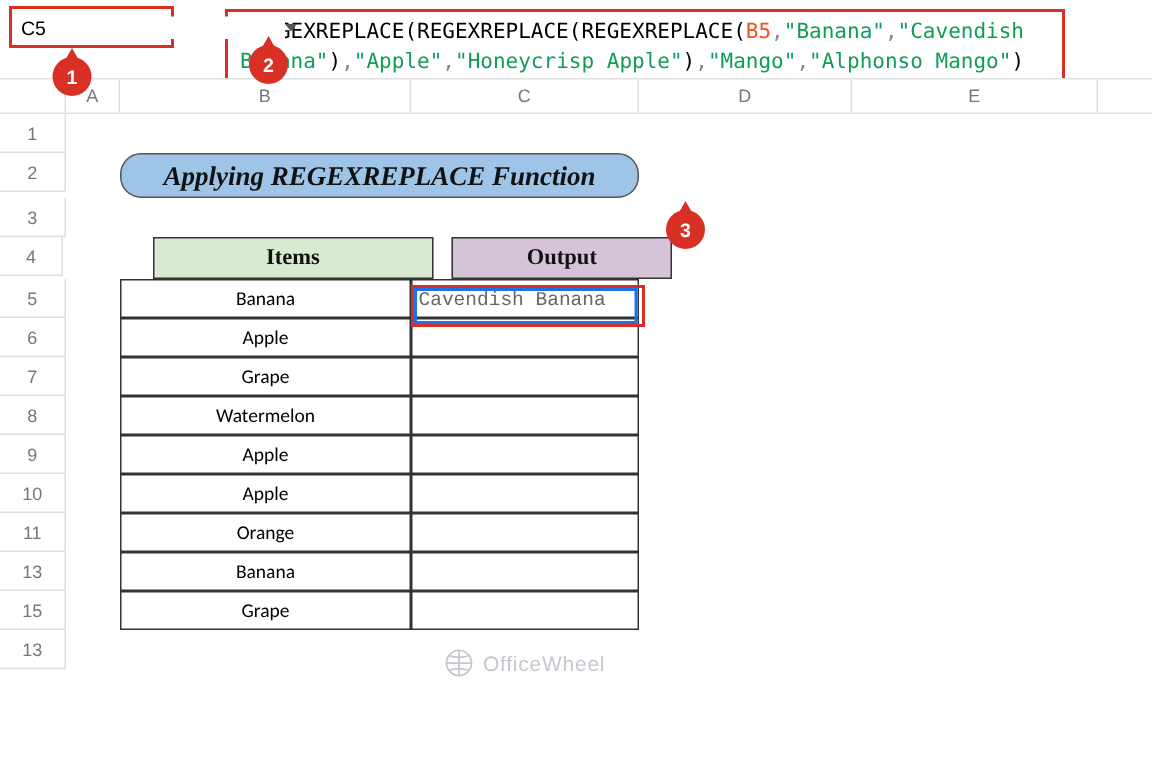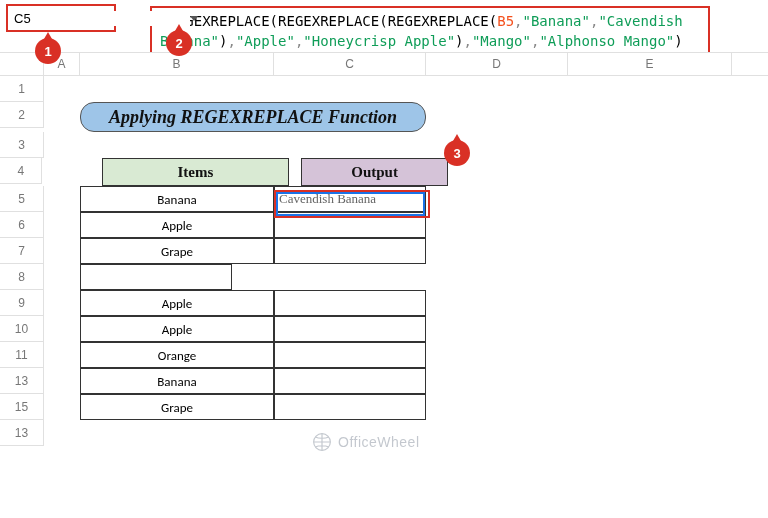--- a/index.html
+++ b/index.html
@@ -51,26 +51,26 @@
     
     .title-cell { background: #9ec5e8; font-family: Georgia, serif; font-weight: bold; font-style: italic; font-size: 18px; justify-content: center; color: #111; border: 1px solid #555 !important; height: 30px; }
     .row-2 .cell { height: 30px; border-radius: 14px; }
     
     .header-cell { font-family: Georgia, serif; font-weight: bold; font-size: 15px; justify-content: center; border: 1px solid #333 !important; color: #111; height: 28px; }
     .header-items { background: #d9ead3; }
     .header-output { background: #d5c3d8; }
     .row-4 .cell { height: 28px; margin-left: 12px; }
     
     .data-cell { border: 1px solid #333 !important; justify-content: center; font-family: Calibri, Arial; }
-    .output-cell { border: 1px solid #333 !important; font-family: Liberation Serif, serif; color: #666; justify-content: flex-start; }
+    .output-cell { border: 1px solid #333 !important; font-family: Liberation Mono, monospace; color: #666; justify-content: flex-start; }
     
     .active-cell-box { position: absolute; border: 2.5px solid #d93025; pointer-events: none; z-index: 15; }
     .active-inner { position: absolute; border: 2px solid #1a73e8; pointer-events: none; z-index: 14; }
     
-    .watermark { position: absolute; left: 312px; top: 432px; display: flex; align-items: center; gap: 6px; opacity: 0.32; color: #475569; font-size: 14px; letter-spacing: 0.5px; z-index: 5; }
+    .watermark { position: absolute; left: 296px; top: 432px; display: flex; align-items: center; gap: 6px; opacity: 0.32; color: #475569; font-size: 14px; letter-spacing: 0.5px; z-index: 5; }
     .watermark svg { width: 20px; height: 20px; }
   </style>
 </head>
 <body>
 
 <div class="top-bar">
   <div class="name-box-wrap">
     <div class="name-box">
       <input value="C5" style="">
       <span class="dropdown-arrow"></span>
@@ -147,20 +147,21 @@
         <div class="row-h">7</div>
         <div class="cell col-A"></div>
         <div class="cell col-B data-cell">Grape</div>
         <div class="cell col-C output-cell"></div>
         <div class="cell col-D"></div>
         <div class="cell col-E"></div>
       </div>
       <div class="row row-8">
         <div class="row-h">8</div>
         <div class="cell col-A"></div>
+        <div class="cell col-B data-cell">Watermelon</div>
         <div class="cell col-C output-cell"></div>
         <div class="cell col-D"></div>
         <div class="cell col-E"></div>
       </div>
       <div class="row row-9">
         <div class="row-h">9</div>
         <div class="cell col-A"></div>
         <div class="cell col-B data-cell">Apple</div>
         <div class="cell col-C output-cell"></div>
         <div class="cell col-D"></div>

